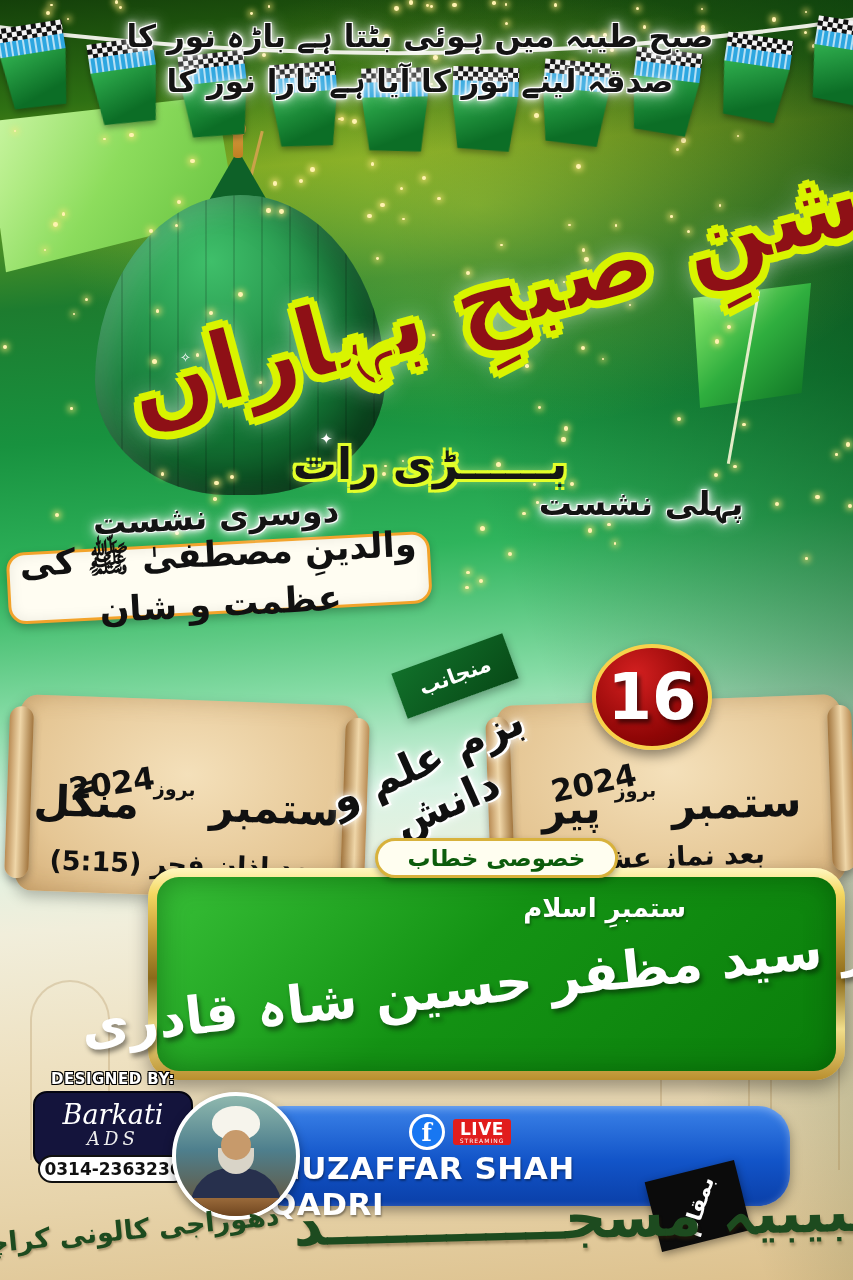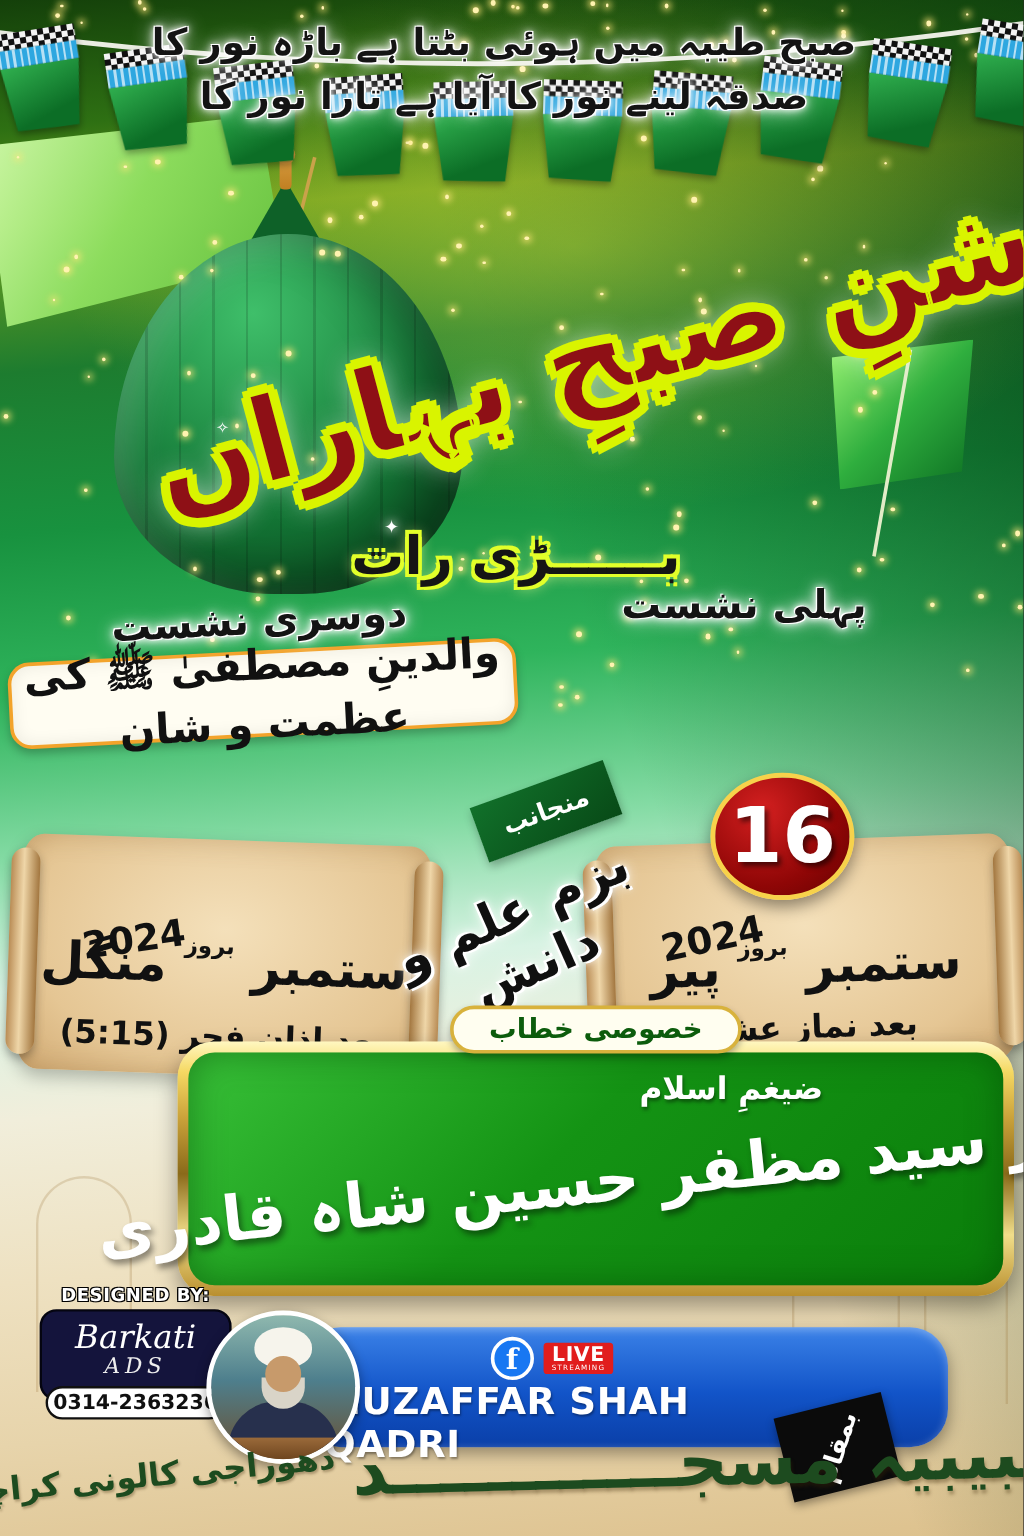--- a/index.html
+++ b/index.html
@@ -70,21 +70,21 @@
     text-shadow:-3px -3px 0 #e2ff2a,3px -3px 0 #e2ff2a,-3px 3px 0 #e2ff2a,3px 3px 0 #e2ff2a,0 0 12px #f4ff9a;}
 
   
   .session{z-index:5;direction:rtl;text-align:center;}
   .session .label{font-size:33px;font-weight:bold;color:#141414;
     text-shadow:0 0 5px #fff,0 0 10px #fff,0 0 16px #fff,1px 1px 0 #fff,-1px -1px 0 #fff;}
   .session .banner{margin-top:6px;background:#fffdf2;border:3px solid #f2a32b;border-radius:18px;
     box-shadow:inset 0 0 14px rgba(0,0,0,.08),0 4px 8px rgba(0,0,0,.25);
     display:flex;align-items:center;justify-content:center;
     font-size:35px;font-weight:bold;color:#111;}
-  .session-right{left:415px;top:484px;width:410px;}
+  .session-right{left:436px;top:484px;width:410px;}
   .session-right .banner{height:66px;}
   .session-left{left:6px;top:497px;width:424px;transform:rotate(-3deg);}
   .session-left .banner{height:72px;}
 
   
   .scroll{z-index:6;background:radial-gradient(ellipse at 50% 38%,#f4e0ba,#e5c694 68%,#d2ab74);
     border-radius:18px/24px;box-shadow:0 6px 14px rgba(0,0,0,.25), inset 0 0 22px rgba(120,80,30,.25);}
   .scroll::before,.scroll::after{content:"";position:absolute;top:6%;height:88%;width:24px;border-radius:12px;
     background:linear-gradient(90deg,#b98c55,#efd6a8 45%,#a2763f);box-shadow:0 4px 8px rgba(0,0,0,.3);}
   .scroll::before{left:-9px;}
@@ -470,21 +470,21 @@
   <div class="abs org-ribbon">
     <span>منجانب</span>
   </div>
   <div class="abs org-name">
     <span>بزم علم و دانش</span>
   </div>
 
   <div class="abs speaker-frame">
     <div class="address-pill">خصوصی خطاب</div>
     <div class="speaker-inner">
-      <div class="speaker-honorific">ضیغمِ اسلام</div>
+      <div class="speaker-honorific">ستمبرِ اسلام</div>
       <div class="speaker-name">
         <span>پیر سید مظفر حسین شاہ قادری</span>
       </div>
     </div>
   </div>
 
   <div class="abs designed">
     <div class="heading">DESIGNED BY:</div>
     <div class="navybox">
       <div class="brand">Barkati</div>

